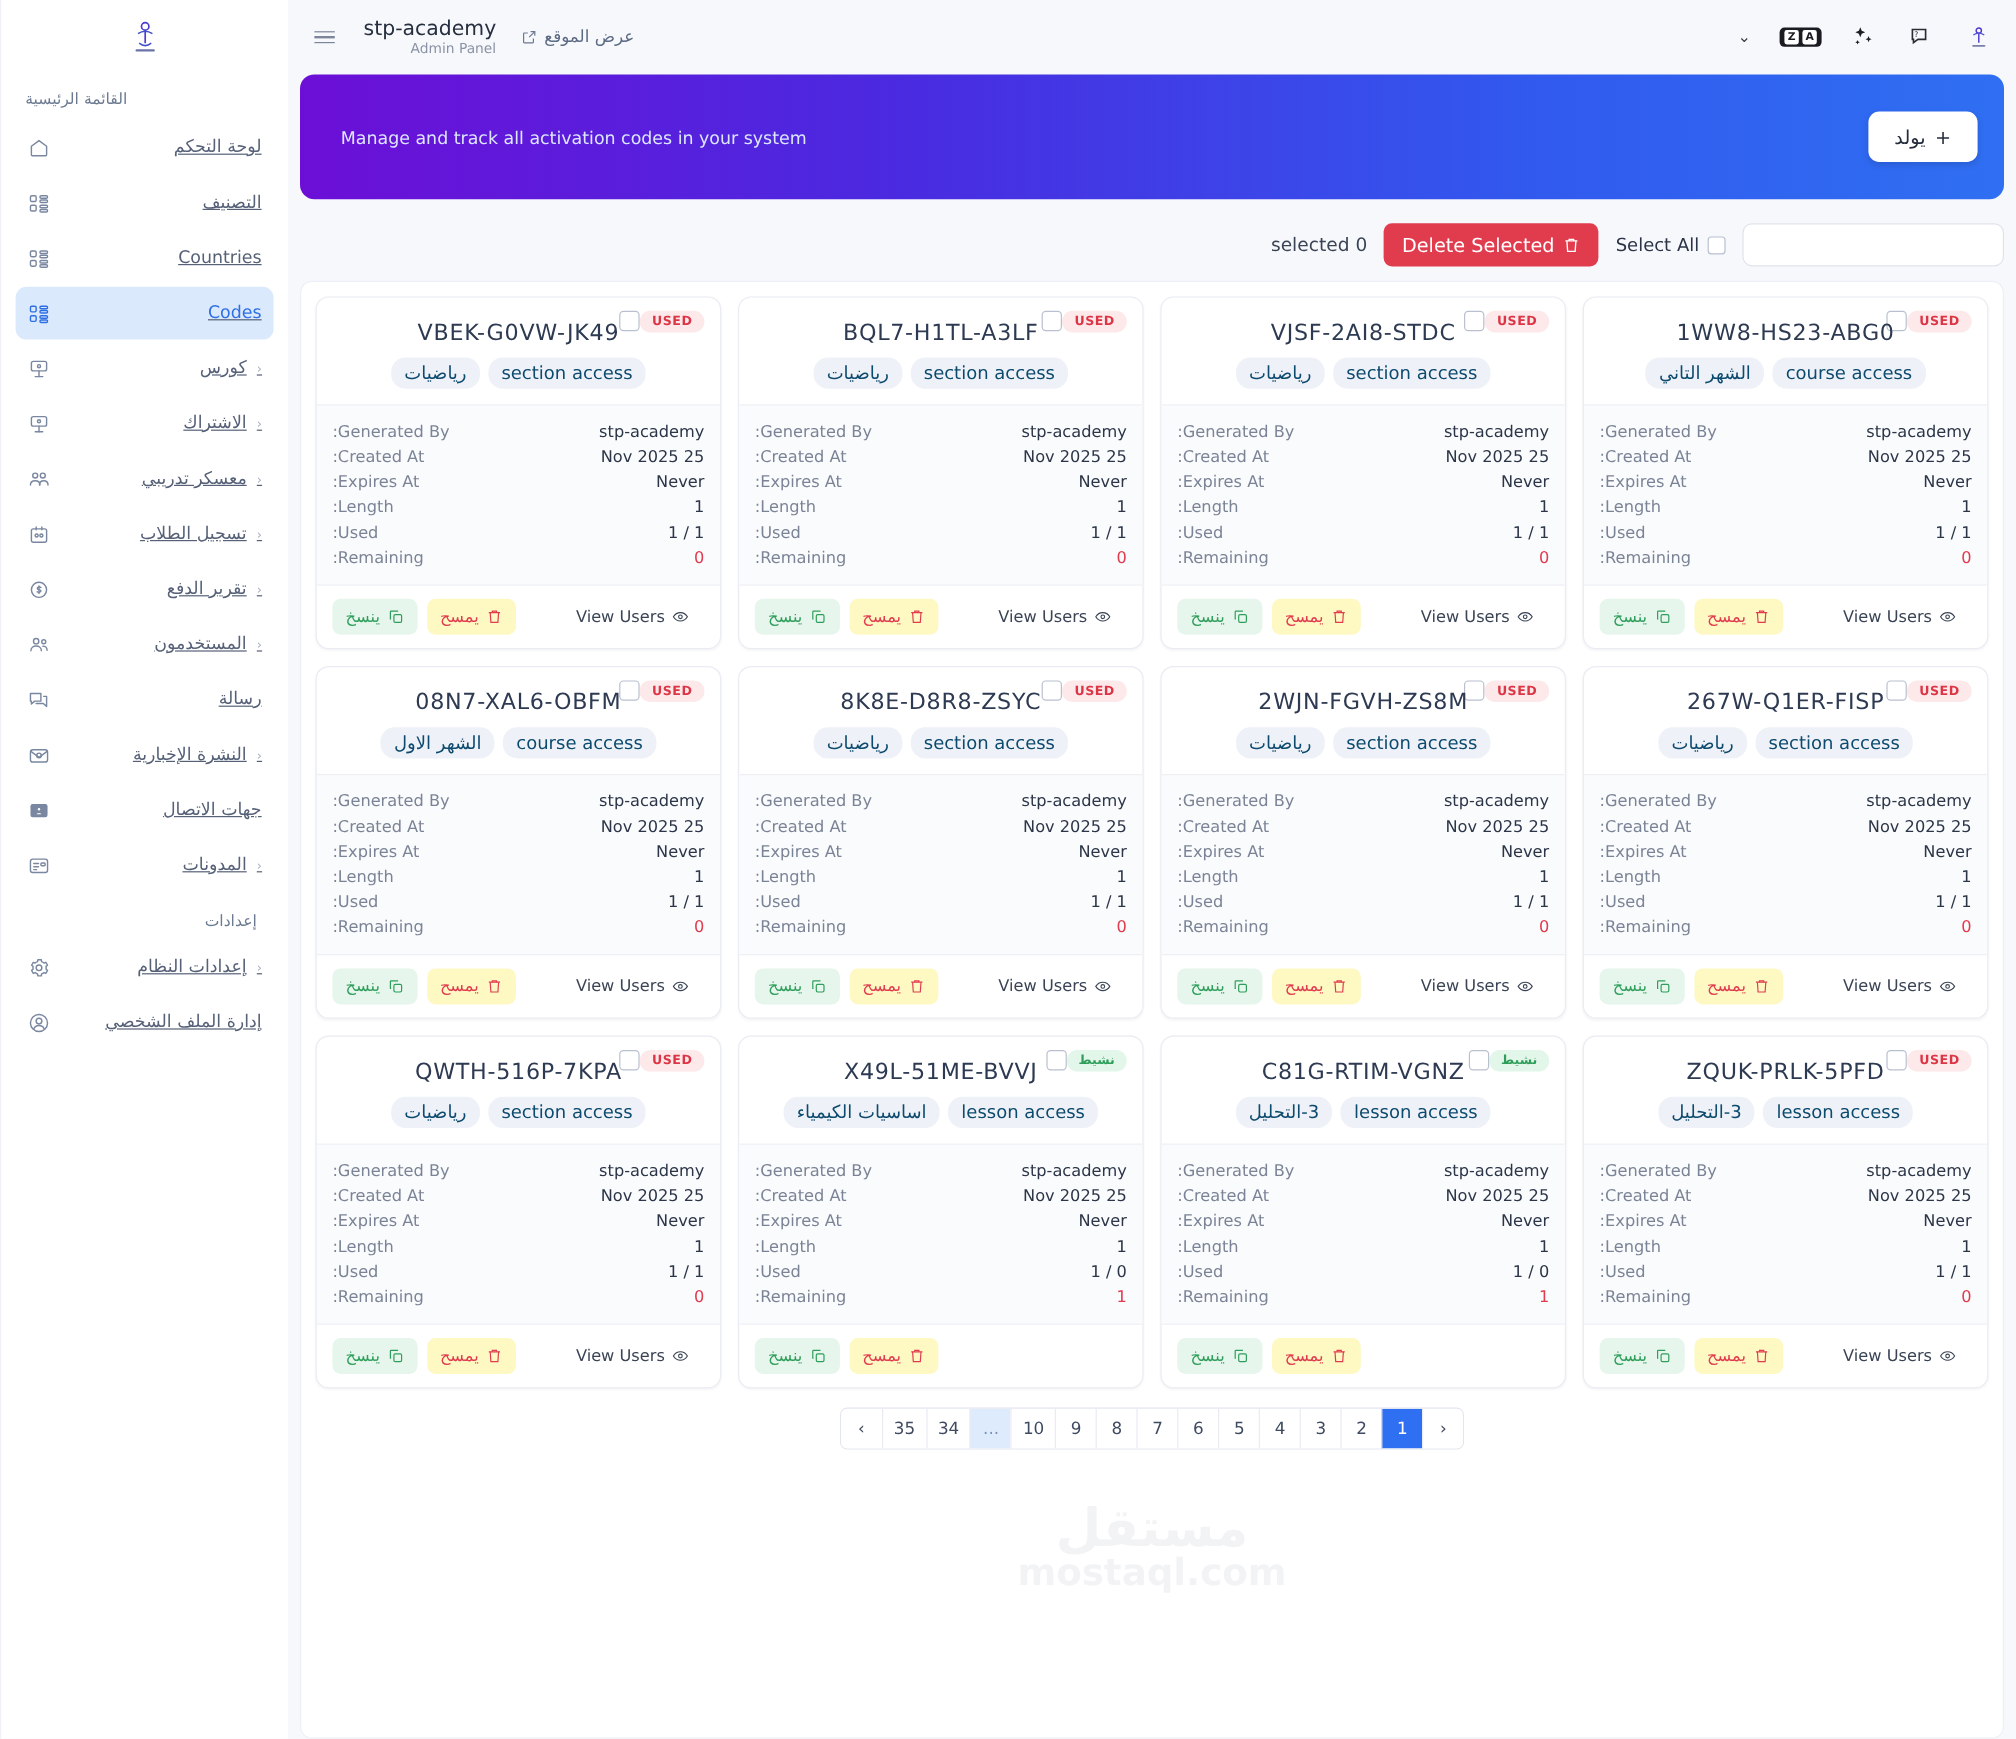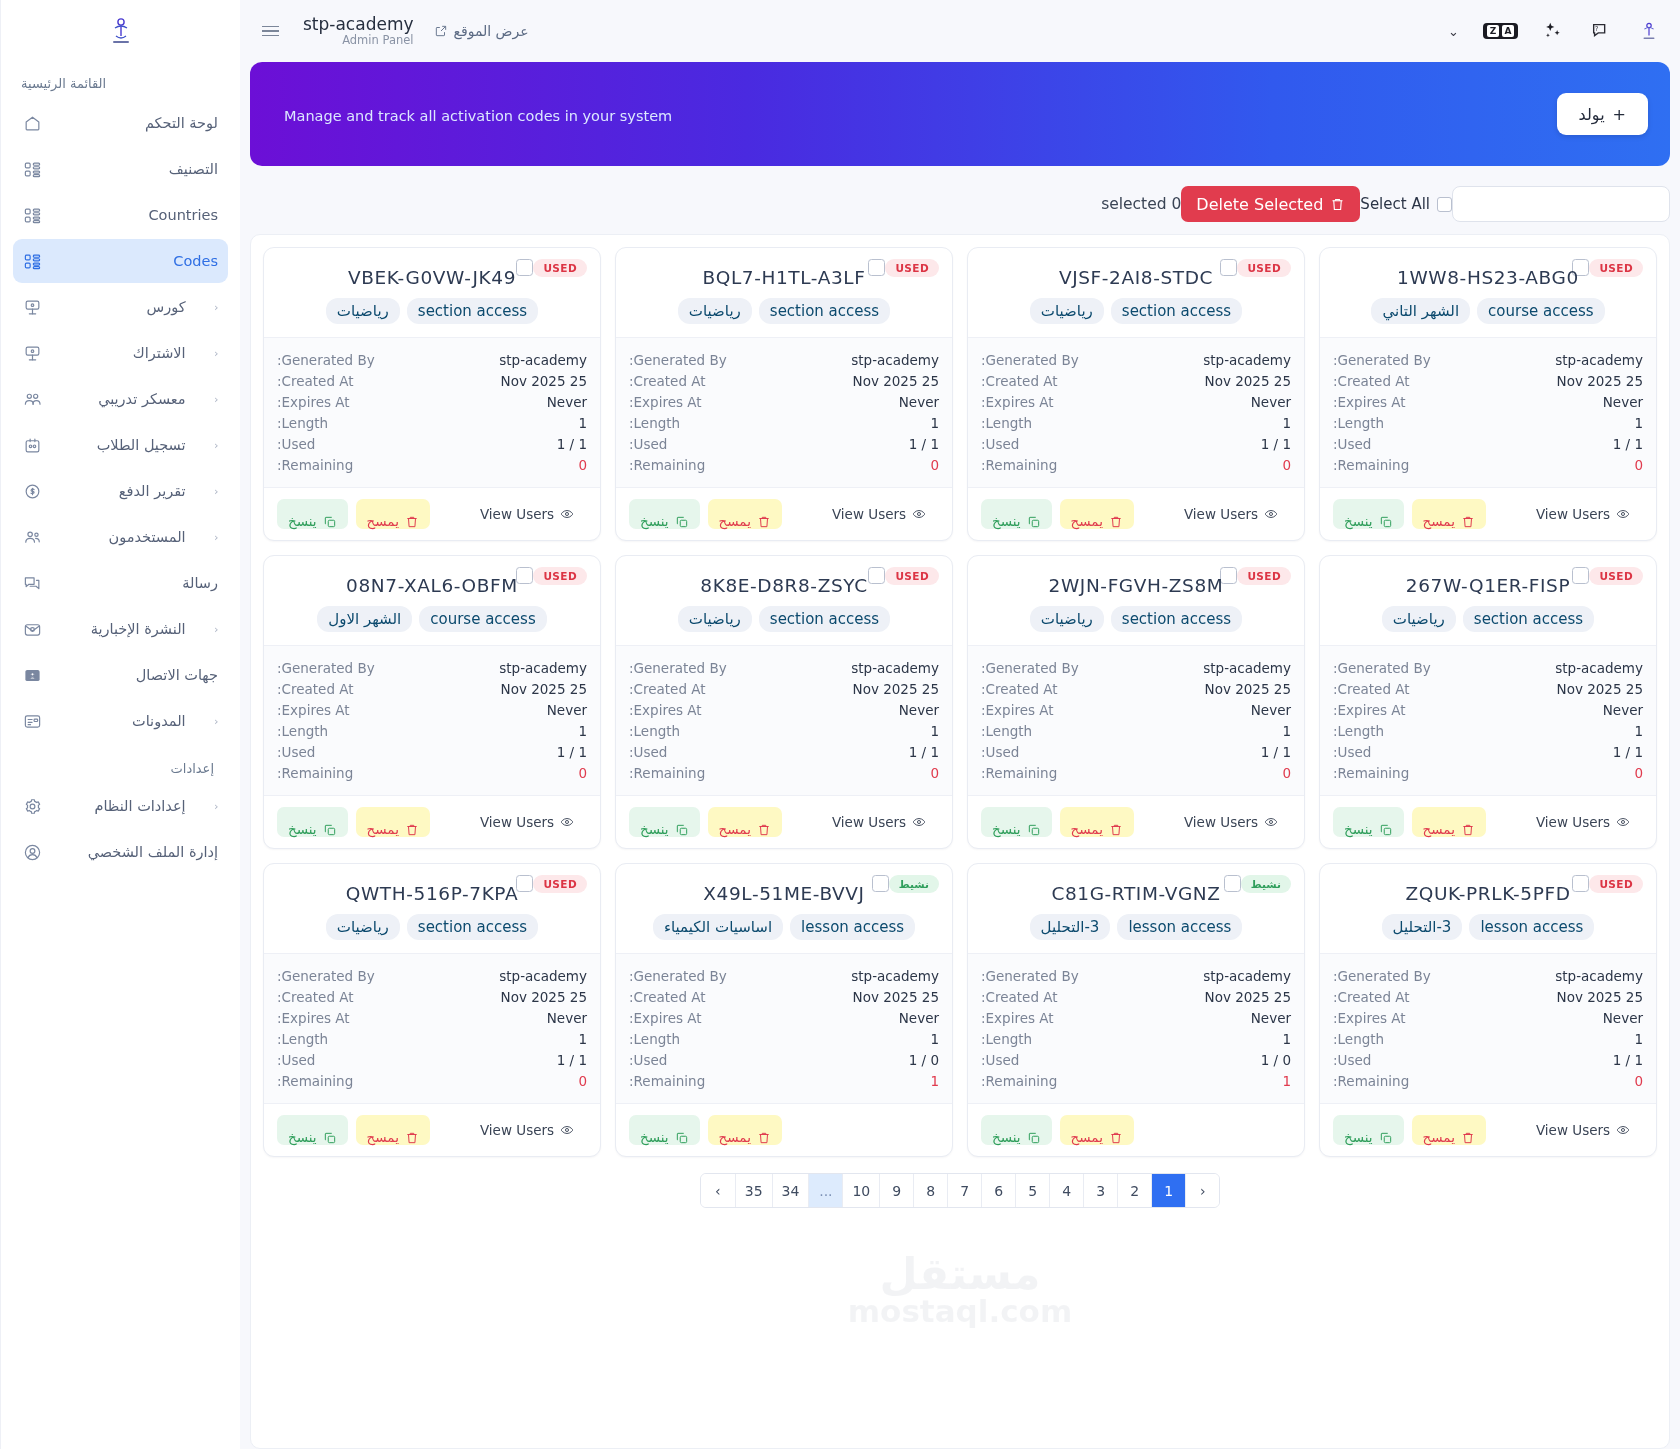--- a/index.html
+++ b/index.html
@@ -24,26 +24,27 @@
     height: 62px; display: flex; align-items: center; justify-content: center;
   }
   .brand-logo svg { display: block; }
   .menu-title {
     font-size: 13px; color: #6b7a90; text-align: left;
     padding: 14px 14px 10px 8px; letter-spacing: .2px;
   }
   .nav-item {
     display: flex; align-items: center; justify-content: flex-start;
     flex-direction: row-reverse;
-    gap: 28px;
+    gap: 8px;
     height: 44px; padding: 0 10px 0 8px;
     border-radius: 9px;
     color: #566178; font-size: 14.5px;
     cursor: pointer; margin-bottom: 2px;
     position: relative;
+    text-decoration: underline;
   }
   .nav-item .nav-ic { width: 22px; height: 22px; flex: 0 0 22px; display:flex; align-items:center; justify-content:center; }
   .nav-item .nav-ic svg { width: 19px; height: 19px; stroke: #7a87a0; fill: none; stroke-width: 1.5; }
   .nav-item .nav-label { flex: 1; text-align: right; white-space: nowrap; }
   .nav-item .chev { color: #aab2c3; font-size: 11px; transform: scaleX(-1); }
   .nav-item.active { background: #dbe9fd; }
   .nav-item.active .nav-label { color: #2f6fe4; }
   .nav-item.active .nav-ic svg { stroke: #2f6fe4; }
   .nav-item.ltr .nav-label { direction: ltr; }
   .section-label {
@@ -95,21 +96,21 @@
   .hero-text { margin-right: auto; margin-left: 12px; text-align: left; }
   .hero-title {
     color: #fff; font-size: 27px; letter-spacing: .2px; direction: ltr;
     display: flex; align-items: center; justify-content: flex-end; gap: 4px;
   }
   .hero-sub { color: #dce7ff; font-size: 14.5px; direction: ltr; margin-top: 4px; }
 
   
   .toolbar {
     display: flex; align-items: center; justify-content: center;
-    padding: 20px 10px 12px 10px; flex-direction: row-reverse;
+    gap: 14px; padding: 20px 10px 12px 10px; flex-direction: row-reverse;
   }
   .toolbar-spacer { flex: 1; }
   .search-box {
     width: 218px; height: 36px; border: 1px solid #dfe3ec;
     border-radius: 8px; background: #fff; padding: 0 10px;
     font-size: 14px; font-family: inherit; color: #333;
   }
   .selall { display: flex; align-items: center; gap: 7px; flex-direction: row-reverse; color:#2b3446; font-size:15px; cursor:pointer;}
   .cbx { width: 15px; height: 15px; border: 1.5px solid #b9c0cf; border-radius: 3px; background:#fff; display:block; }
   .del-btn {
@@ -165,21 +166,21 @@
   .row .k { color: #7b8496; direction: ltr; }
   .row .v { color: #2c3648; direction: ltr; }
   .row .v.danger { color: #e03b4e; }
   .card-foot {
     display: flex; align-items: center; gap: 8px; padding: 11px 13px;
     flex-direction: row-reverse; justify-content: flex-start;
   }
   .btn-sm {
     border: none; border-radius: 7px; height: 30px; padding: 0 11px;
     font-size: 13.5px; font-family: inherit; cursor: pointer;
-    display: inline-flex; align-items: flex-end; gap: 6px; flex-direction: row-reverse;
+    display: inline-flex; align-items: center; gap: 6px; flex-direction: row-reverse;
   }
   .btn-copy { background: #e6f6ec; color: #2f9e5b; }
   .btn-del { background: #fef9c3; color: #e03b4e; }
   .btn-view {
     background: transparent; color: #3a4455; border: none;
     font-size: 13.5px; font-family: inherit; cursor: pointer;
     display: inline-flex; align-items: center; gap: 6px; direction: ltr;
     margin-right: auto;
     margin-left: 42px;
   }

